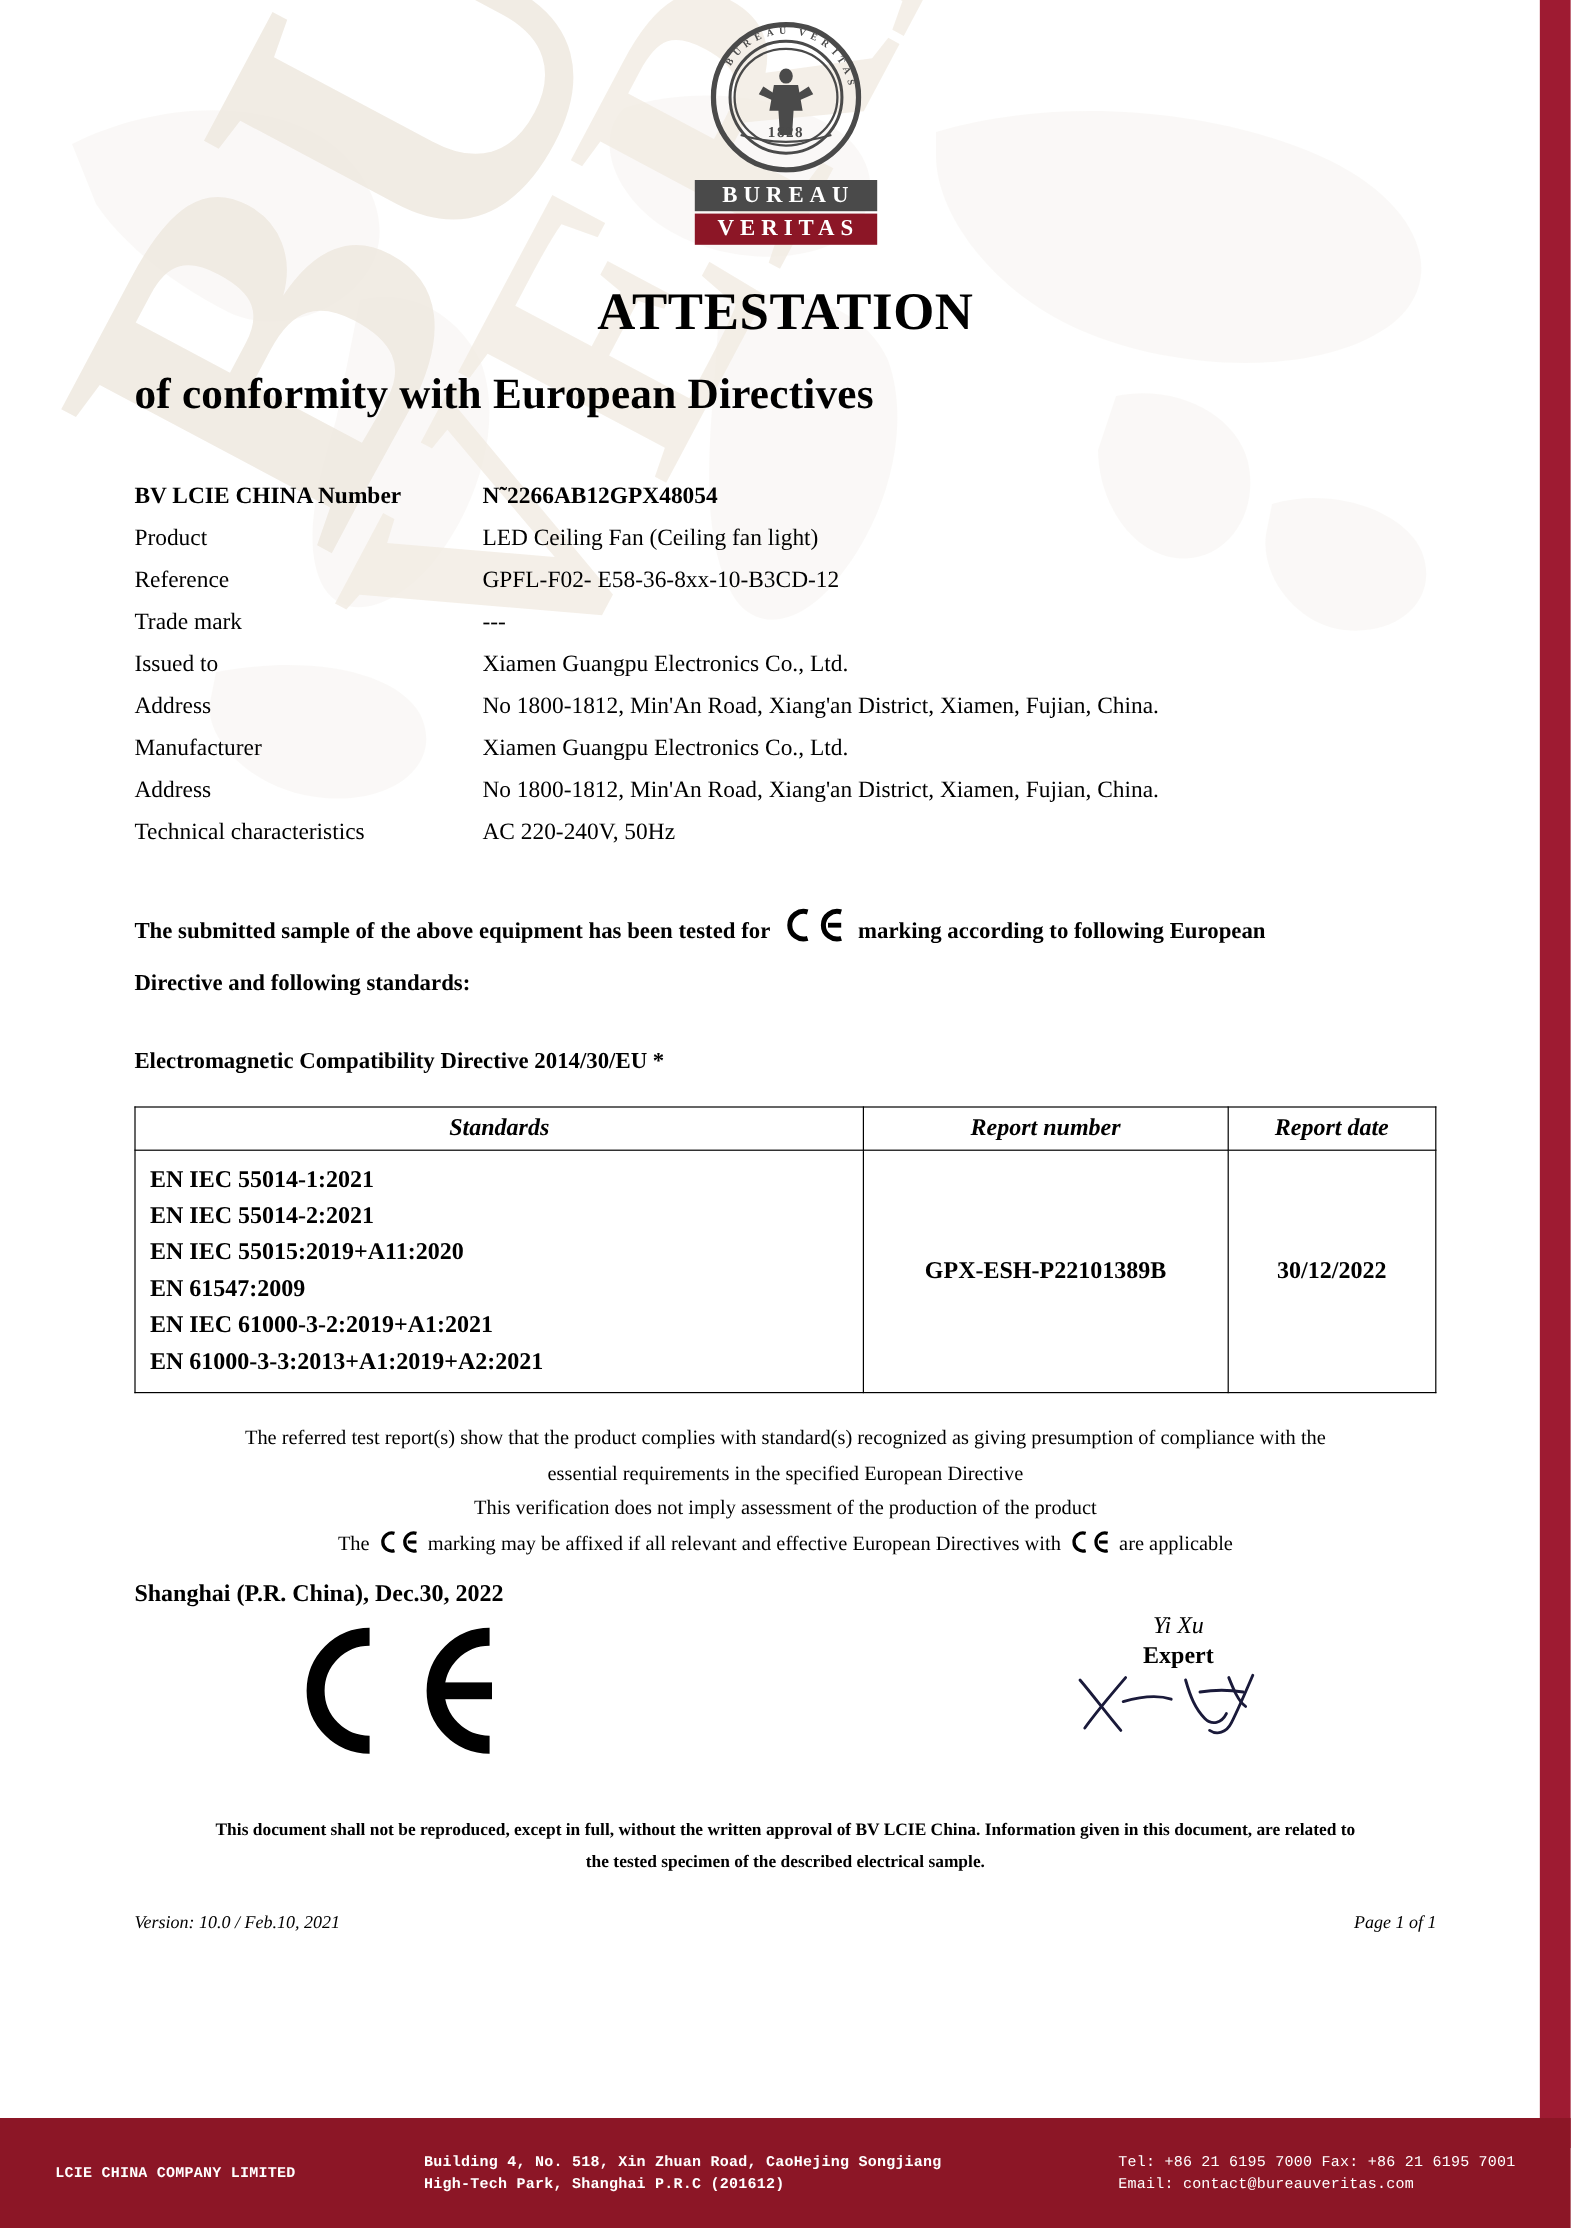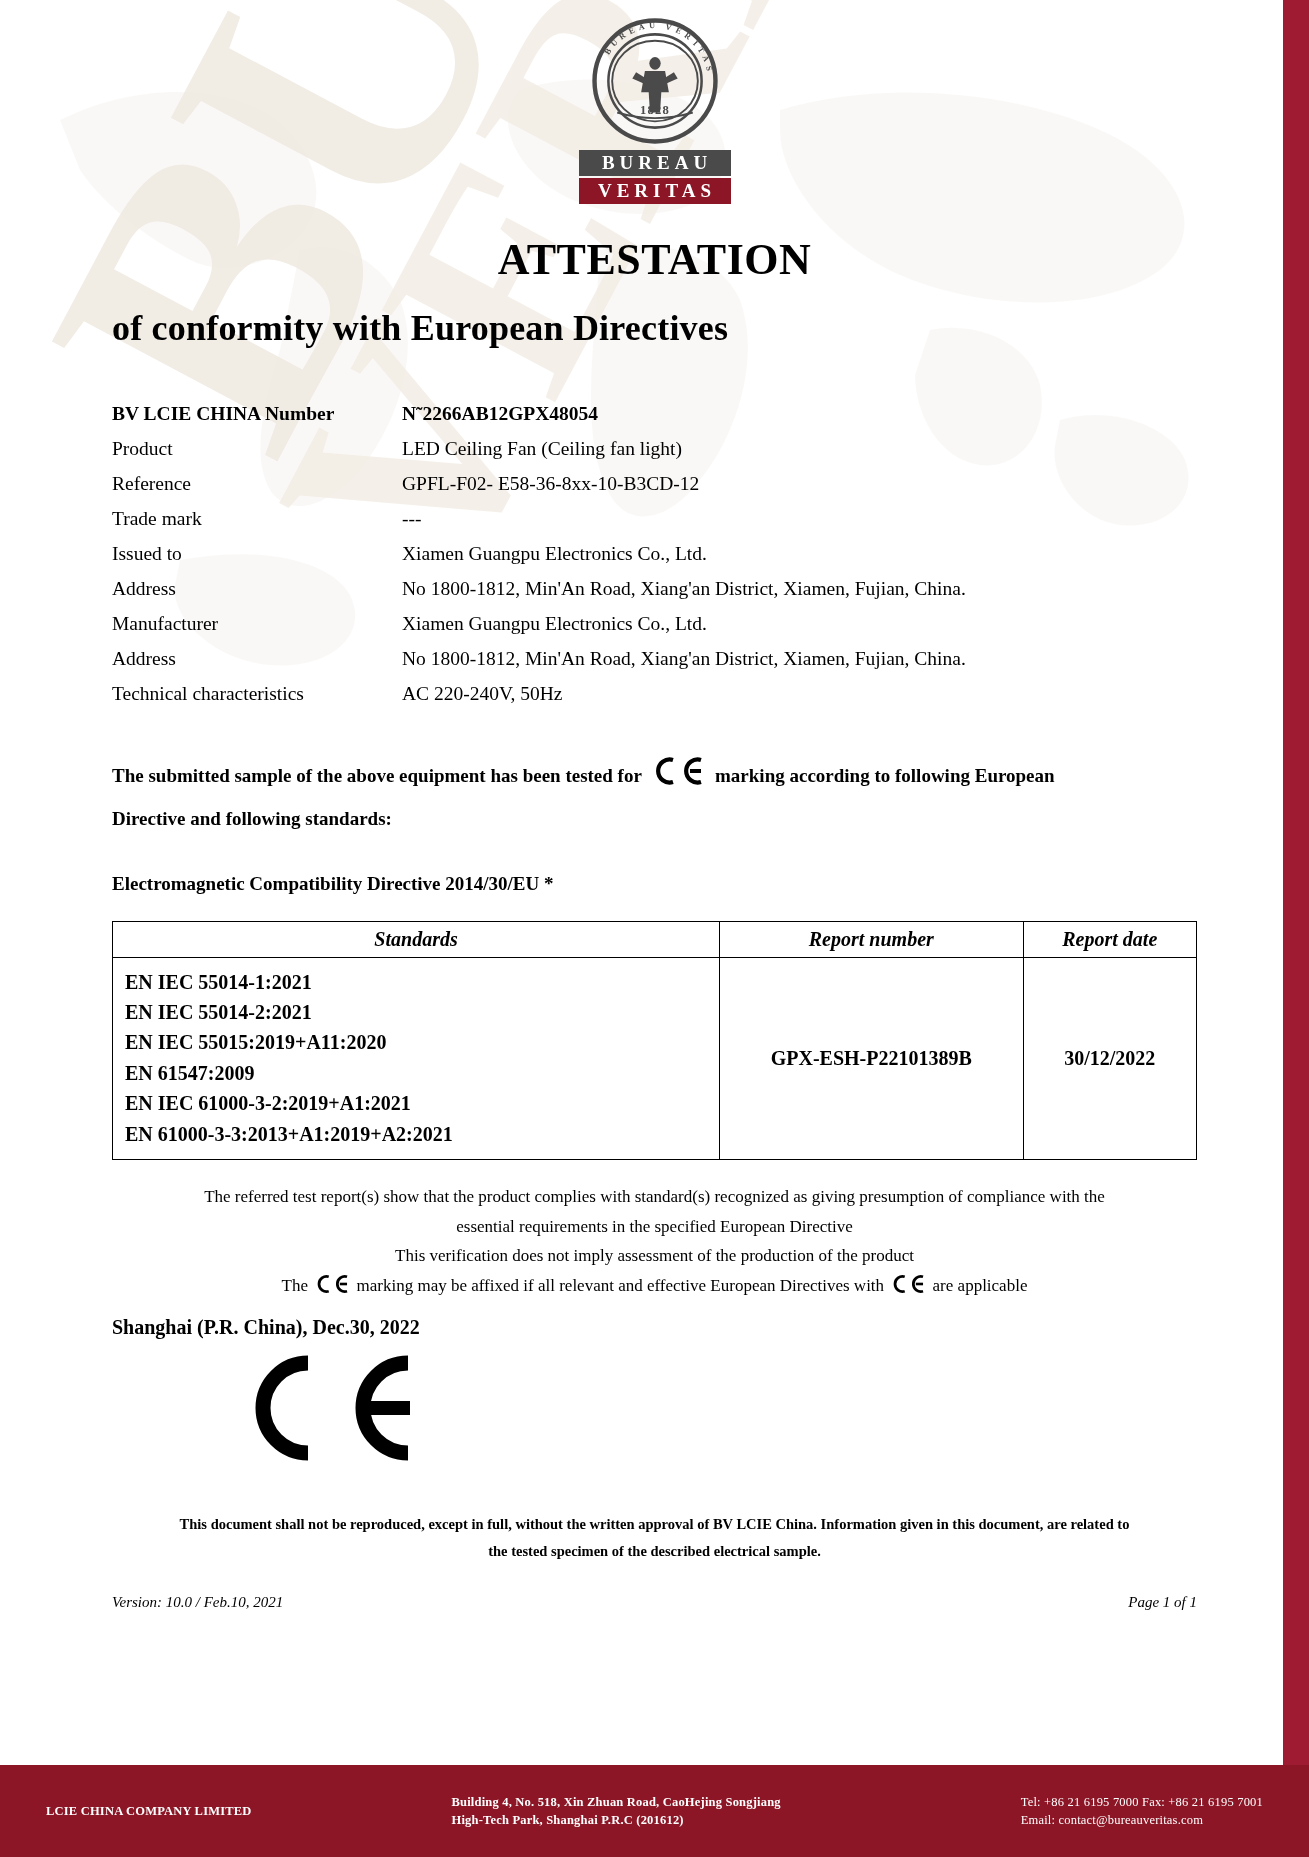--- a/index.html
+++ b/index.html
@@ -80,21 +80,21 @@
   
   .footer-band {
     position: absolute;
     left: 0;
     bottom: 0;
     width: 1309px;
     height: 92px;
     background: #8c1626;
     color: #ffffff;
     z-index: 4;
-    font-family: Liberation Serif, serif;
+    font-family: Liberation Mono, monospace;
   }
   .footer-inner {
     position: relative;
     height: 100%;
     padding: 0 46px;
     display: flex;
     align-items: center;
     justify-content: space-between;
     font-size: 12.5px;
     letter-spacing: 0.2px;
@@ -487,20 +487,37 @@
   <div class="place-date">Shanghai (P.R. China), Dec.30, 2022</div>
 
   <div class="sign-row">
     <div class="ce-big">
       <svg width="190" height="118" viewBox="0 0 190 118" xmlns="http://www.w3.org/2000/svg">
         <path d="M78 14 A45 45 0 1 0 78 104" fill="none" stroke="#000" stroke-width="15"></path>
         <path d="M178 14 A45 45 0 1 0 178 104" fill="none" stroke="#000" stroke-width="15"></path>
         <rect x="140" y="52" width="40" height="14" fill="#000"></rect>
       </svg>
     </div>
+    <div class="sign-block">
+      <div class="sign-name">Yi Xu</div>
+      <div class="sign-title">Expert</div>
+      <div class="signature">
+        <svg width="180" height="64" viewBox="0 0 180 64" xmlns="http://www.w3.org/2000/svg">
+          <g fill="none" stroke="#1a1a3a" stroke-width="2.4" stroke-linecap="round">
+            <path d="M8 12 C20 26 30 40 42 54"></path>
+            <path d="M46 10 C34 24 22 38 12 52"></path>
+            <path d="M44 30 C58 26 72 24 84 28"></path>
+            <path d="M96 12 C100 26 104 36 112 44 C118 50 126 48 130 40"></path>
+            <path d="M132 10 C136 20 140 30 146 34"></path>
+            <path d="M152 8 C146 22 140 36 134 48 C130 56 122 58 116 54"></path>
+            <path d="M108 22 C120 20 132 20 144 22"></path>
+          </g>
+        </svg>
+      </div>
+    </div>
   </div>
 
   <div class="disclaimer">
     <div>This document shall not be reproduced, except in full, without the written approval of BV LCIE China. Information given in this document, are related to</div>
     <div>the tested specimen of the described electrical sample.</div>
   </div>
 
   <div class="version-row">
     <div>Version: 10.0 / Feb.10, 2021</div>
     <div>Page 1 of 1</div>

